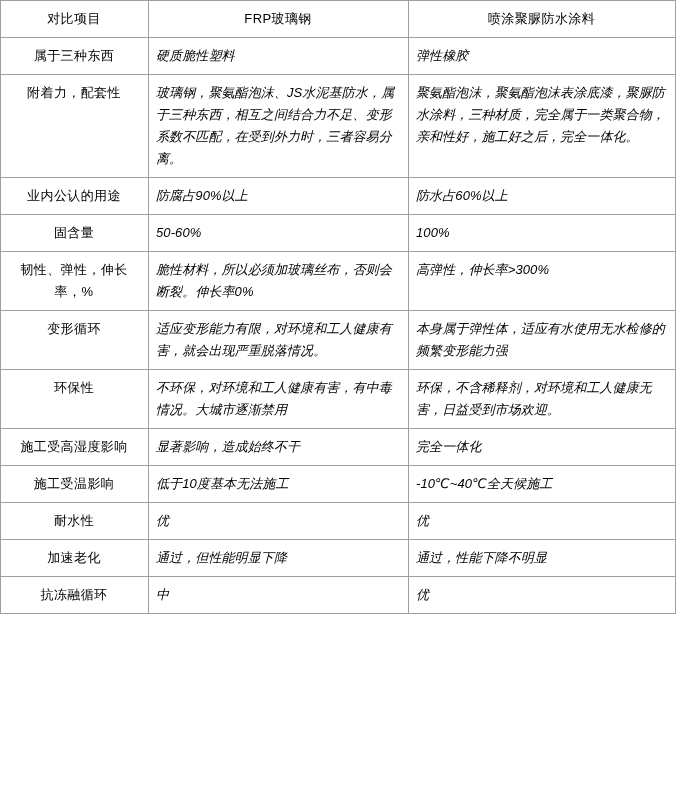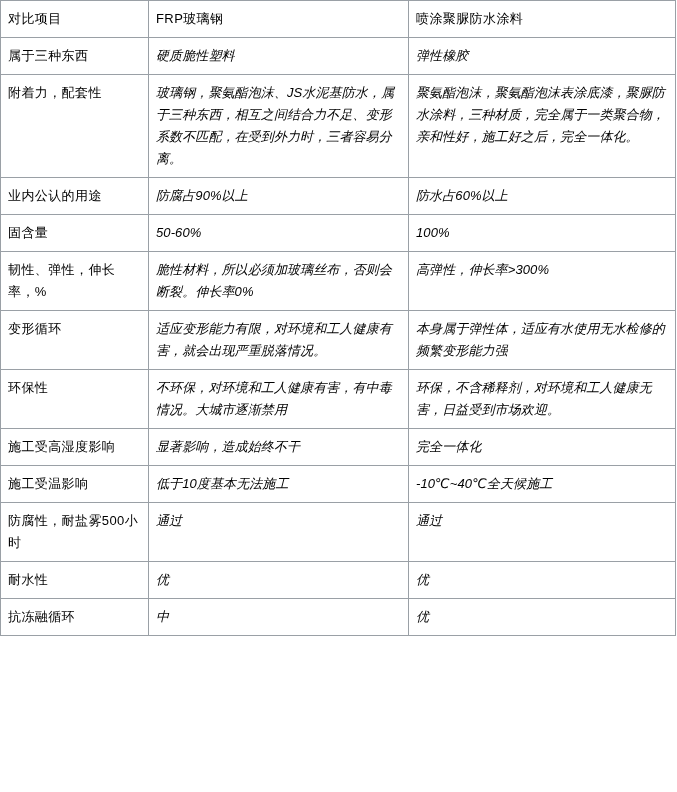--- a/index.html
+++ b/index.html
@@ -29,20 +29,21 @@
     border: 1px solid #9aa0a6;
     vertical-align: top;
     padding: 7px 8px 7px 7px;
     font-size: 13px;
     line-height: 22px;
     word-break: break-all;
   }
   td.label {
     font-size: 13.5px;
     letter-spacing: 0.4px;
+    text-align: center;
   }
   td.val {
     font-size: 12.5px;
     letter-spacing: 0.1px;
     font-style: italic;
   }
 </style>
 </head>
 <body>
 
@@ -110,32 +111,32 @@
         <td class="val">显著影响，造成始终不干</td>
         <td class="val">完全一体化</td>
       </tr>
 
       <tr>
         <td class="label">施工受温影响</td>
         <td class="val">低于10度基本无法施工</td>
         <td class="val">-10℃~40℃全天候施工</td>
       </tr>
 
-      <tr>
-        <td class="label">防腐性，耐盐雾500小时</td>
-        <td class="val">通过</td>
-        <td class="val">通过</td>
-      </tr>
 
       <tr>
         <td class="label">耐水性</td>
         <td class="val">优</td>
         <td class="val">优</td>
       </tr>
 
+      <tr>
+        <td class="label">加速老化</td>
+        <td class="val">通过，但性能明显下降</td>
+        <td class="val">通过，性能下降不明显</td>
+      </tr>
 
       <tr>
         <td class="label">抗冻融循环</td>
         <td class="val">中</td>
         <td class="val">优</td>
       </tr>
 
     </tbody>
   </table>
 </div>

